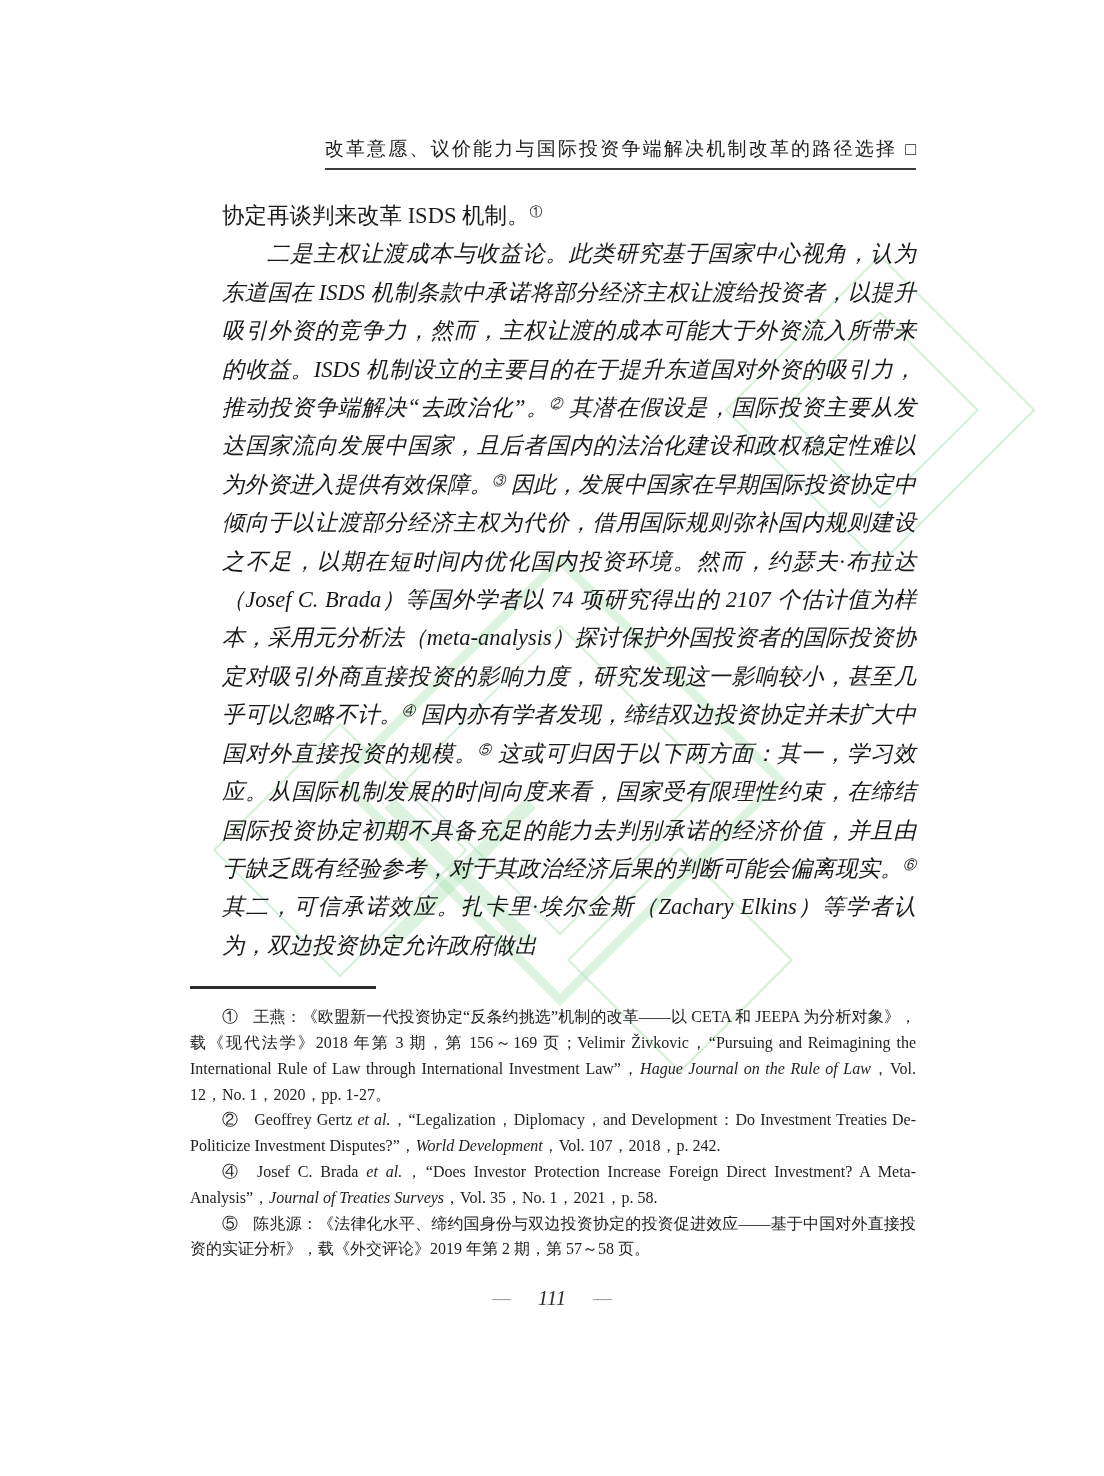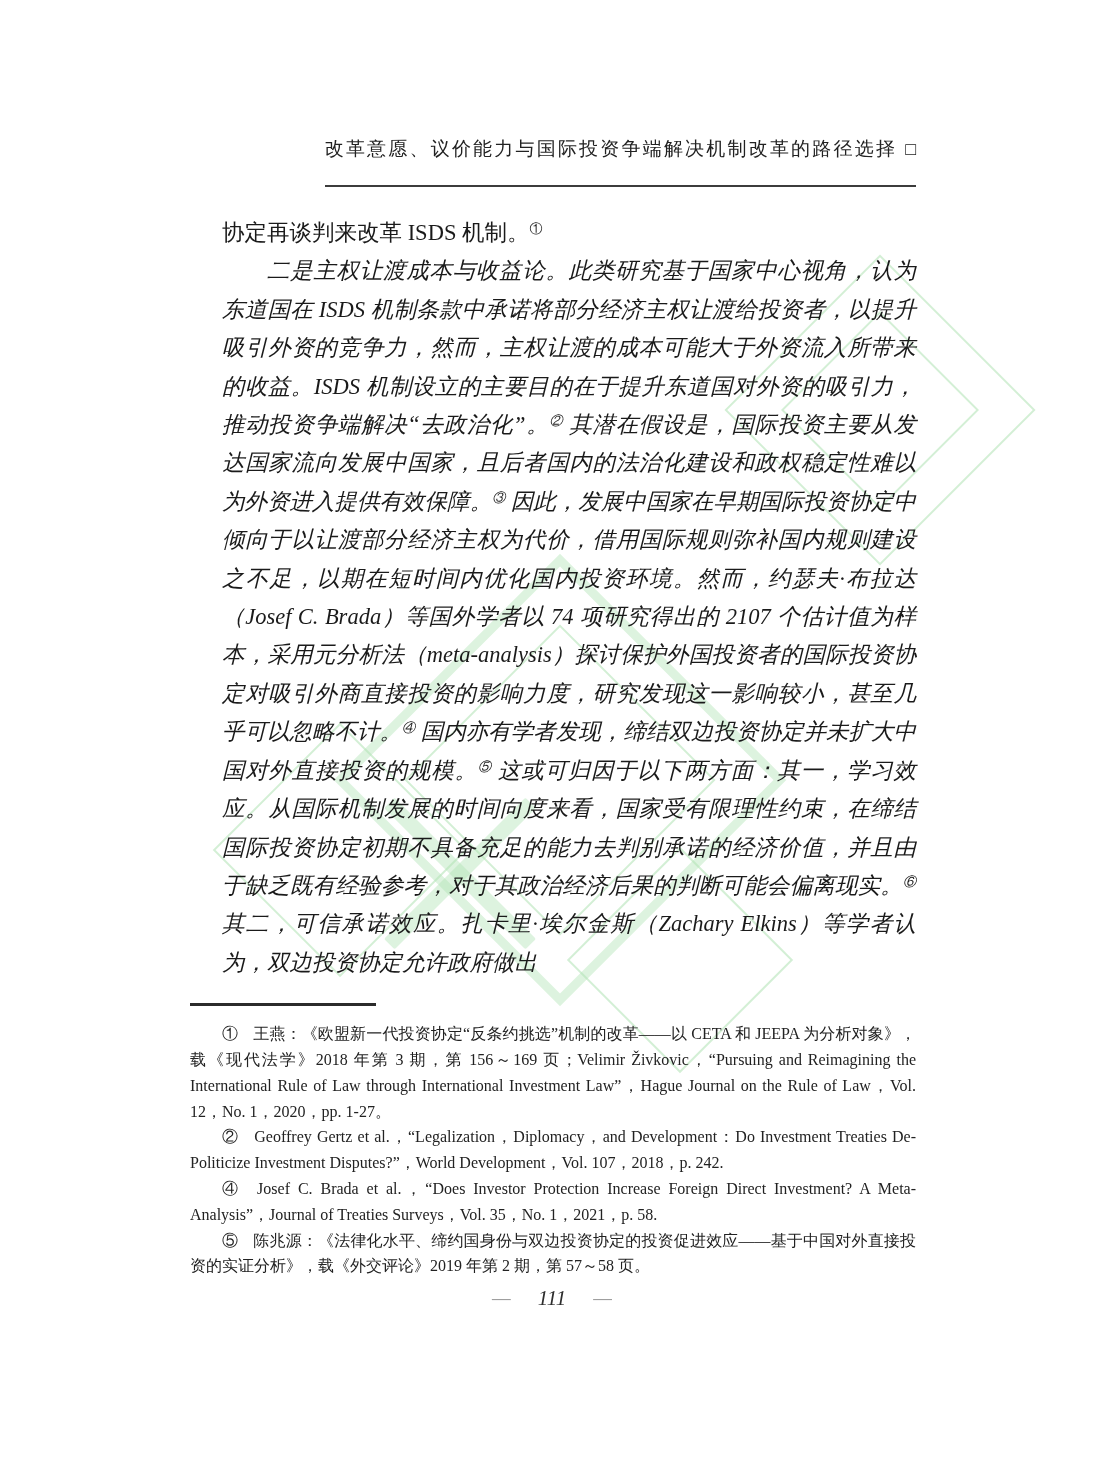--- a/index.html
+++ b/index.html
@@ -35,21 +35,21 @@
     top: 0;
     width: 726px;
     z-index: 1;
   }
 
   
   .running-head { margin-top: 136px; text-align: right; }
   .running-head-inner {
     display: inline-block;
     border-bottom: 2px solid #3c3c3c;
-    padding-bottom: 23px;
+    padding-bottom: 6px;
     font-size: 19px;
     letter-spacing: 2.2px;
     color: #222222;
     white-space: nowrap;
   }
   .head-box { margin-left: 8px; font-size: 18px; letter-spacing: 0; }
 
   
   .body-text {
     margin-top: 27px;
@@ -76,21 +76,21 @@
   }
   .footnotes {
     margin-top: 15px;
     font-size: 16px;
     line-height: 25.8px;
     text-align: justify;
     color: #222222;
   }
   .footnote { margin: 0; text-indent: 2em; }
   .fn-marker { margin-right: 0.95em; }
-  .it { }
+  .it { font-style: italic; }
 
   
   .page-number {
     position: absolute;
     left: 0; right: 0;
     top: 1286px;
     text-align: center;
     font-size: 21px;
     color: #2e2e2e;
     z-index: 1;

